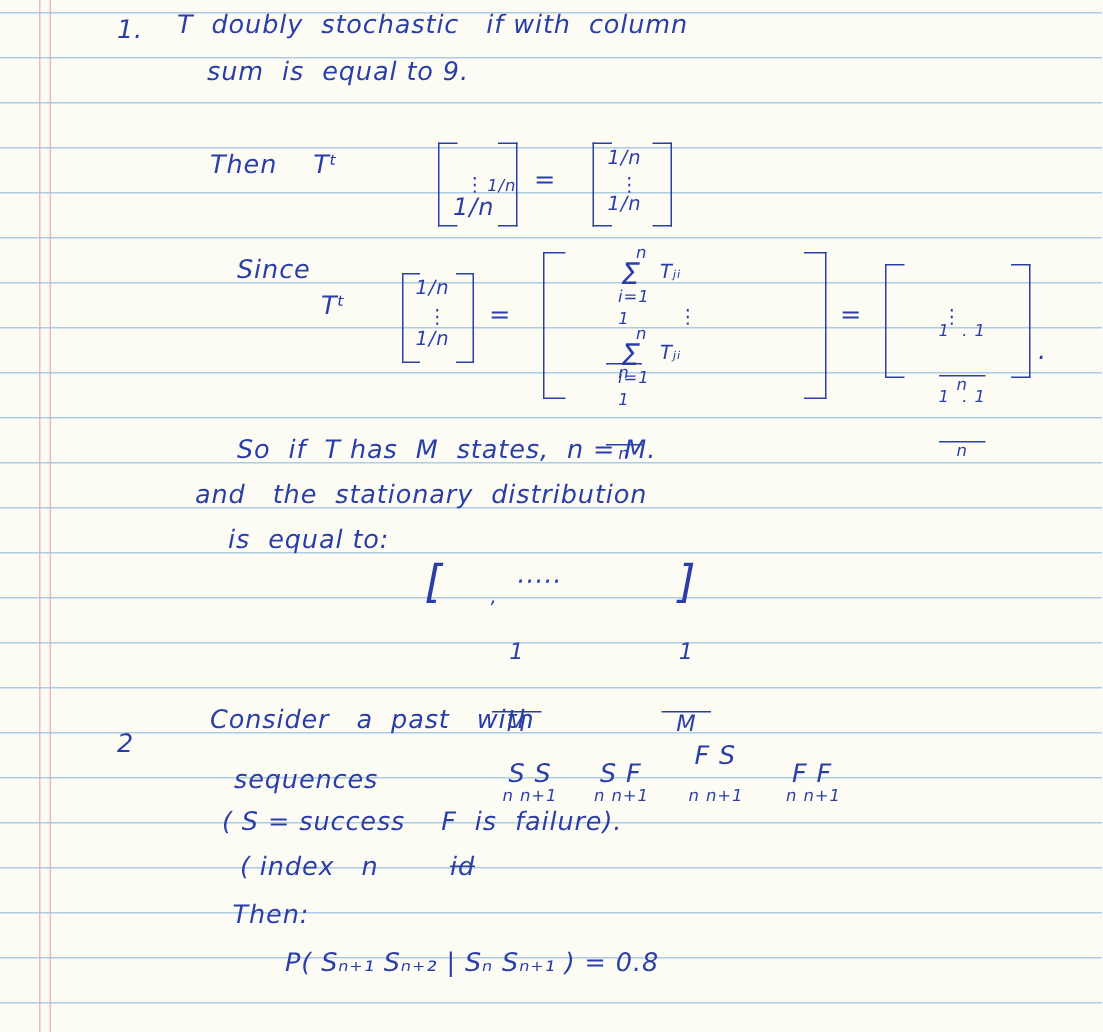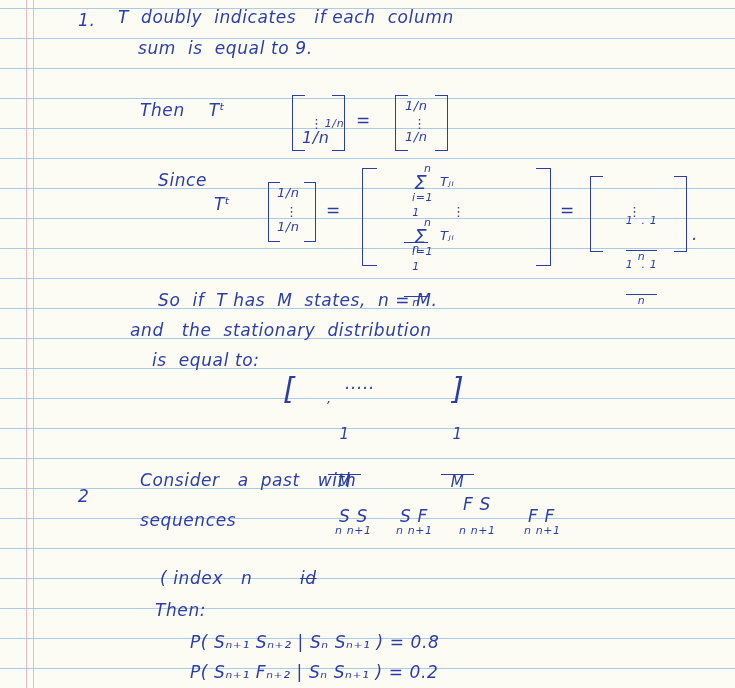--- a/index.html
+++ b/index.html
@@ -80,21 +80,21 @@
   <div class="rule" style="top:458px"></div>
   <div class="rule" style="top:488px"></div>
   <div class="rule" style="top:518px"></div>
   <div class="rule" style="top:548px"></div>
   <div class="rule" style="top:578px"></div>
   <div class="rule" style="top:608px"></div>
   <div class="rule" style="top:638px"></div>
   <div class="rule" style="top:668px"></div>
 
   <div class="ink h1" style="left:78px;top:12px">1.</div>
-  <div class="ink h1" style="left:118px;top:9px">T  doubly  indicates   if each  column</div>
+  <div class="ink h1" style="left:118px;top:9px">T  doubly  stochastic   if with  column</div>
   <div class="ink h1" style="left:138px;top:40px">sum  is  equal to 9.</div>
   <div class="ink h1" style="left:140px;top:102px">Then    Tᵗ</div>
 
   <div class="brk" style="left:292px;top:95px;width:12px;height:54px"></div>
   <div class="brk r" style="left:332px;top:95px;width:12px;height:54px"></div>
   <div class="ink" style="left:302px;top:99px">
     <span class="frac"><span class="num">1/n</span></span>
   </div>
   <div class="ink vdots" style="left:310px;top:117px">⋮</div>
   <div class="ink" style="left:302px;top:130px">1/n</div>
@@ -180,35 +180,35 @@
   <div class="ink" style="left:420px;top:380px;font-size:15px">
     <span class="frac" style="font-size:15px">
       <span class="num">1</span>
       <span class="den">M</span>
     </span>
   </div>
   <div class="ink" style="left:452px;top:374px;font-size:30px">]</div>
 
   <div class="ink h1" style="left:78px;top:488px">2</div>
   <div class="ink h1" style="left:140px;top:472px">Consider   a  past   with</div>
-  <div class="ink h1" style="left:140px;top:512px">sequences</div>
+  <div class="ink h1" style="left:156px;top:512px">sequences</div>
 
   <div class="ink h1" style="left:339px;top:508px">S S</div>
   <div class="ink xs" style="left:335px;top:525px">n n+1</div>
 
   <div class="ink h1" style="left:400px;top:508px">S F</div>
   <div class="ink xs" style="left:396px;top:525px">n n+1</div>
 
   <div class="ink h1" style="left:463px;top:496px">F S</div>
   <div class="ink xs" style="left:459px;top:525px">n n+1</div>
 
   <div class="ink h1" style="left:528px;top:508px">F F</div>
   <div class="ink xs" style="left:524px;top:525px">n n+1</div>
 
+  <div class="ink h1" style="left:148px;top:540px">( S = success    F  is  failure).</div>
 
   <div class="ink h1" style="left:160px;top:570px">( index   n  </div>
   <div class="ink h1 strike" style="left:300px;top:570px">id</div>
 
   <div class="ink h1" style="left:155px;top:602px">Then:</div>
   <div class="ink h1" style="left:190px;top:634px">P( Sₙ₊₁ Sₙ₊₂ | Sₙ Sₙ₊₁ ) = 0.8</div>
-  <div class="ink h1" style="left:190px;top:664px">P( Sₙ₊₁ Fₙ₊₂ | Sₙ Sₙ₊₁ ) = 0.2</div>
 
 </div>
 
 </body></html>

